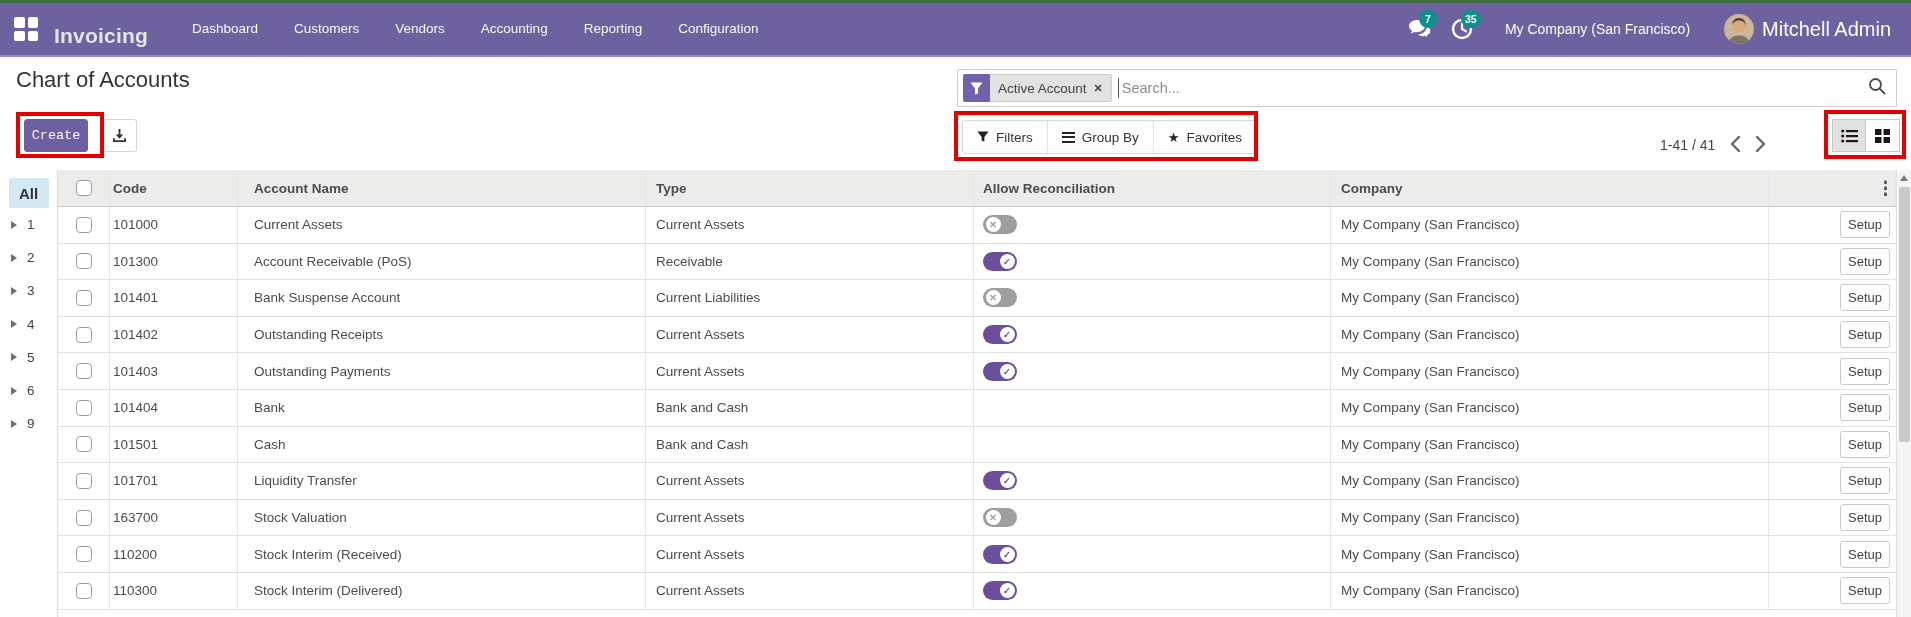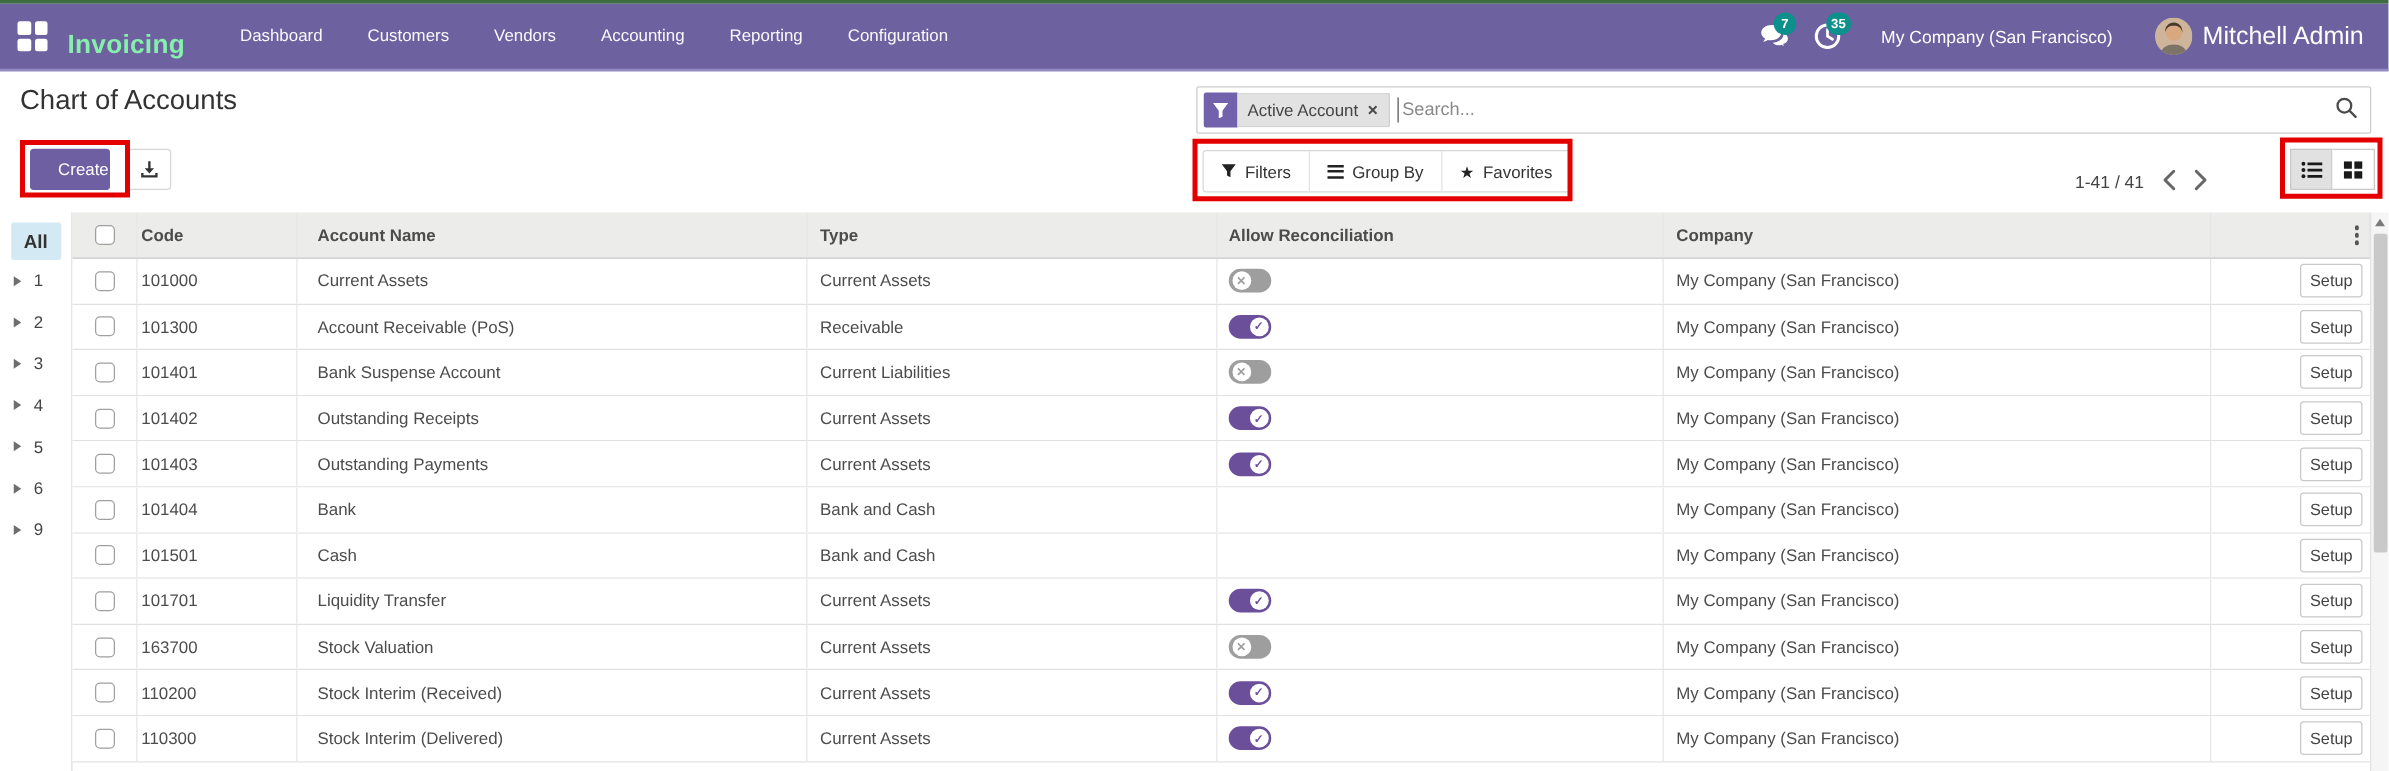--- a/index.html
+++ b/index.html
@@ -6,21 +6,21 @@
   html,body { width:1911px; height:617px; overflow:hidden; }
   body { font-family:"Liberation Sans", sans-serif; background:#fff; color:#4c4c4c; }
   .screen { position:relative; width:1911px; height:617px; background:#fff; overflow:hidden; }
 
   
   .top-strip { height:3px; background:var(--top_strip,#3f6b41); }
   .navbar { height:54px; background:var(--navbar_bg,#6d619f); border-bottom:2px solid #938ac4;
             display:flex; align-items:center; padding:0 16px 0 14px; }
   .apps-icon { width:24px; height:24px; display:grid; grid-template-columns:1fr 1fr; gap:3px; cursor:pointer; }
   .apps-icon i { background:#fff; border-radius:2px; display:block; }
-  .brand { color:#86efac; font-size:21px; font-weight:700; margin:14px 26px 0 16px; letter-spacing:.2px; cursor:pointer; }
+  .brand { color:#e5e5e5; font-size:21px; font-weight:700; margin:14px 26px 0 16px; letter-spacing:.2px; cursor:pointer; }
   .menu { display:flex; align-items:center; height:100%; }
   .menu-item { color:rgba(255,255,255,.96); font-size:13.5px; padding:0 18px; line-height:54px; cursor:pointer; }
   .systray { margin-left:auto; display:flex; align-items:center; gap:8px; }
   .tray-icon { position:relative; width:34px; height:34px; display:flex; align-items:center; justify-content:center; cursor:pointer; }
   .badge { position:absolute; top:-2px; left:16px; min-width:18px; height:18px; padding:0 4px;
            background:var(--badge,#0d8f8b); color:#fff; font-size:10.5px; font-weight:700;
            border-radius:9px; display:flex; align-items:center; justify-content:center; }
   .company { color:#fff; font-size:14px; padding:0 26px 0 18px; cursor:pointer; }
   .usermenu { display:flex; align-items:center; gap:8px; cursor:pointer; padding-right:4px; }
   .avatar { width:30px; height:30px; border-radius:50%; overflow:hidden; display:block; }
@@ -33,21 +33,21 @@
                 border:1px solid #ccc; border-radius:2px; display:flex; align-items:center; padding:0 10px 0 5px; }
   .facet { display:flex; align-items:stretch; height:28px; }
   .facet-icon { width:27px; background:#7262ac; border-radius:2px 0 0 2px; display:flex; align-items:center; justify-content:center; }
   .facet-label { display:flex; align-items:center; gap:7px; background:#e2e2e2; border:1px solid #cfcfcf;
                  border-left:none; border-radius:0 2px 2px 0; padding:0 8px; font-size:13.5px; color:#434343; }
   .facet-remove { font-size:11px; font-weight:700; color:#4a4a4a; cursor:pointer; }
   .search-caret { width:1px; height:20px; background:#555; margin-left:6px; }
   .search-placeholder { color:#8a8a8a; font-size:14.5px; margin-left:3px; flex:1; }
   .btn-create { position:absolute; left:24px; top:62px; width:64px; height:33px; background:var(--accent,#6e5fa3);
                 color:#fff; font-size:13.5px; border:1px solid var(--accent,#6e5fa3); border-radius:3px; cursor:pointer;
-                font-family:Liberation Sans, sans-serif;text-align:right; }
+                font-family:Liberation Mono, monospace; }
   .btn-export { position:absolute; left:101px; top:62px; width:36px; height:33px; background:#fff;
                 border:1px solid #d5d5d5; border-radius:3px; cursor:pointer; display:flex; align-items:center; justify-content:center; }
   .search-buttons { position:absolute; left:962px; top:63px; display:flex; border:1px solid #d8d8d8; border-radius:3px;
                     background:#fff; height:34px; }
   .sb-btn { display:flex; align-items:center; gap:7px; padding:0 14px; font-size:13.5px; color:#333; background:none;
             border:none; border-left:1px solid #e2e2e2; cursor:pointer; font-family:inherit; }
   .sb-btn:first-child { border-left:none; }
   .star-glyph { font-size:13px; color:#222; }
   .gb-icon { display:flex; flex-direction:column; gap:2.5px; }
   .gb-icon i { width:13px; height:2px; background:#222; display:block; }

